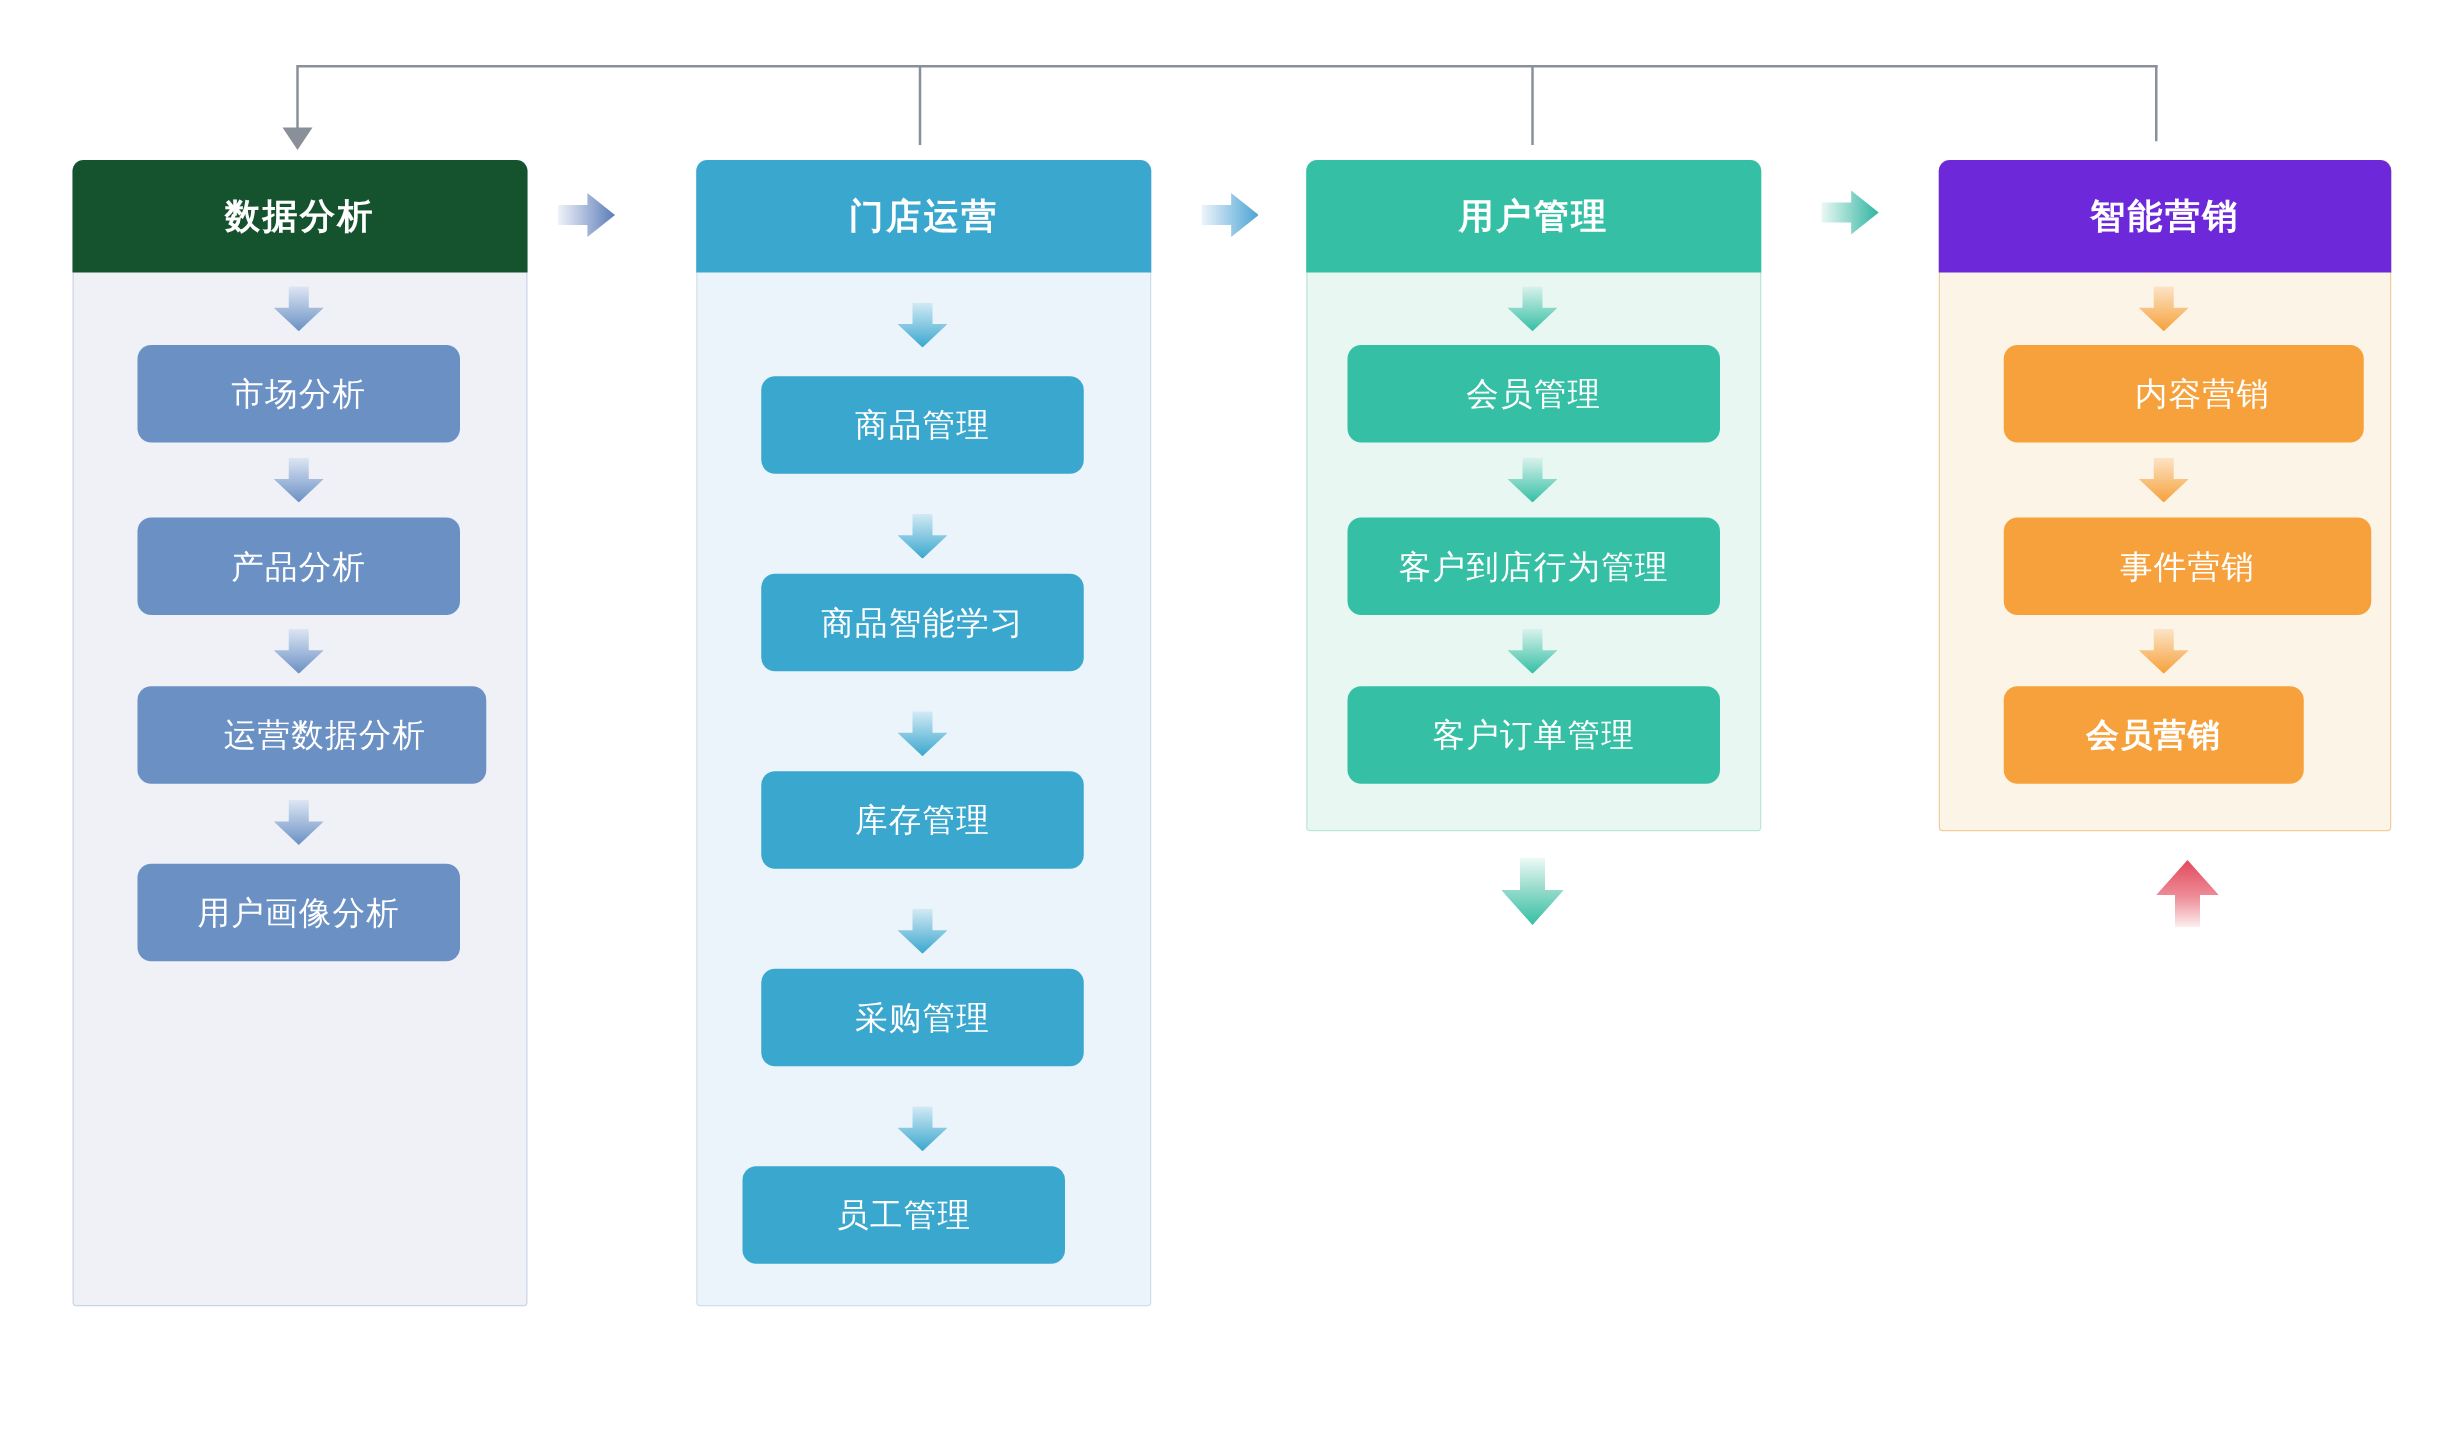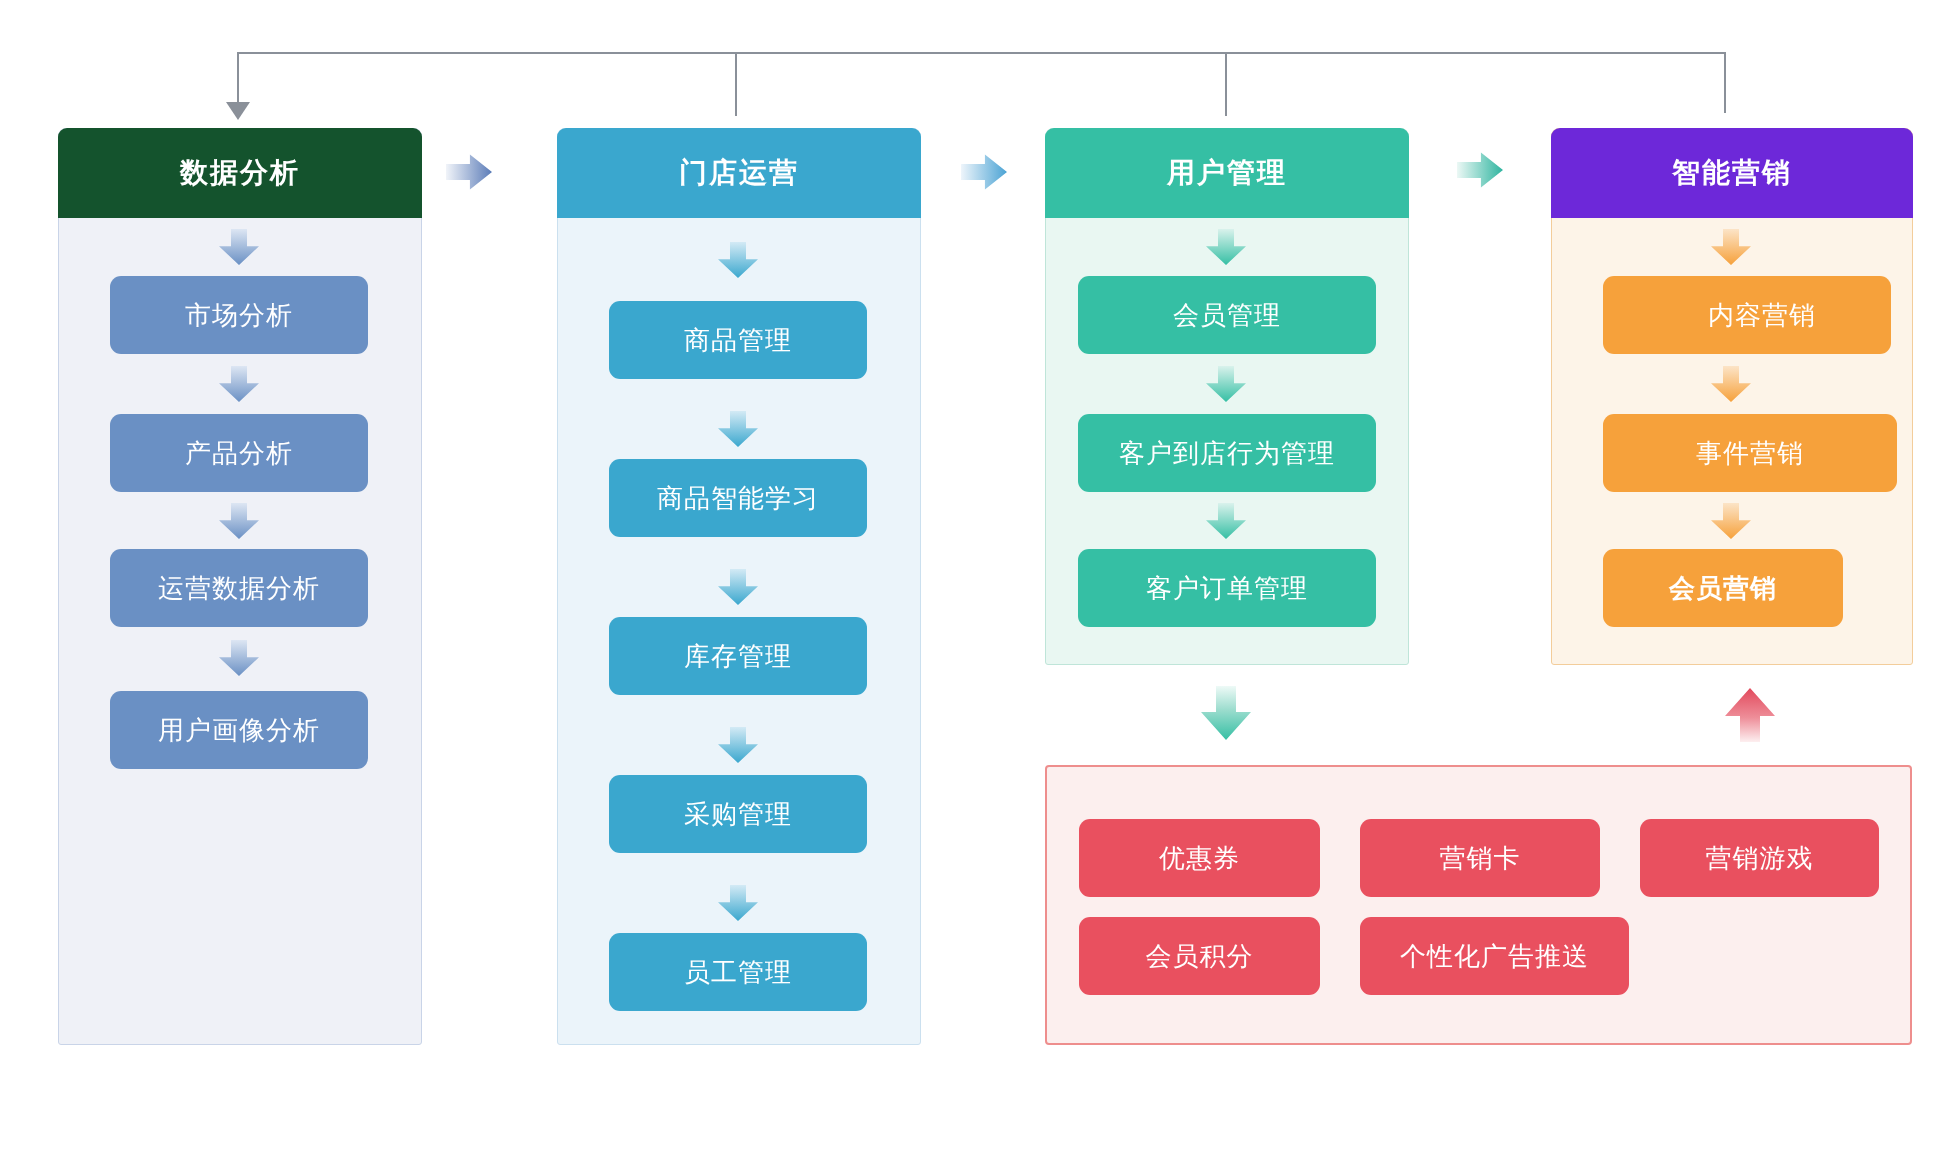--- a/index.html
+++ b/index.html
@@ -62,39 +62,39 @@
   <div class="cline" style="left:1225px;top:52px;width:2px;height:64px;"></div>
   <div class="cline" style="left:1724px;top:52px;width:2px;height:61px;"></div>
 
   <div class="col col-1" style="left:58px;top:128px;width:362px;height:915px;">
     <div class="col-header h-1" style="width:364px;">数据分析</div>
     <div class="darr d-1" style="left:160px;top:100px;"></div>
     <div class="node n-1" style="left:51px;top:147px;width:258px;">市场分析</div>
     <div class="darr d-1" style="left:160px;top:237px;"></div>
     <div class="node n-1" style="left:51px;top:285px;width:258px;">产品分析</div>
     <div class="darr d-1" style="left:160px;top:374px;"></div>
-    <div class="node n-1" style="left:51px;top:420px;width:258px;">运营数据分析</div>
+    <div class="node n-1" style="left:51px;top:420px;width:258px;padding-left:21px;">运营数据分析</div>
     <div class="darr d-1" style="left:160px;top:511px;"></div>
     <div class="node n-1" style="left:51px;top:562px;width:258px;">用户画像分析</div>
   </div>
 
   <div class="chev c-1" style="left:446px;top:150px;"></div>
 
   <div class="col col-2" style="left:557px;top:128px;width:362px;height:915px;">
     <div class="col-header h-2" style="width:364px;">门店运营</div>
     <div class="darr d-2" style="left:160px;top:113px;"></div>
     <div class="node n-2" style="left:51px;top:172px;width:258px;">商品管理</div>
     <div class="darr d-2" style="left:160px;top:282px;"></div>
     <div class="node n-2" style="left:51px;top:330px;width:258px;">商品智能学习</div>
     <div class="darr d-2" style="left:160px;top:440px;"></div>
     <div class="node n-2" style="left:51px;top:488px;width:258px;">库存管理</div>
     <div class="darr d-2" style="left:160px;top:598px;"></div>
     <div class="node n-2" style="left:51px;top:646px;width:258px;">采购管理</div>
     <div class="darr d-2" style="left:160px;top:756px;"></div>
-    <div class="node n-2" style="left:51px;top:804px;width:258px;">员工管理</div>
+    <div class="node n-2" style="left:36px;top:804px;width:258px;">员工管理</div>
   </div>
 
   <div class="chev c-2" style="left:961px;top:150px;"></div>
 
   <div class="col col-3" style="left:1045px;top:128px;width:362px;height:535px;">
     <div class="col-header h-3" style="width:364px;">用户管理</div>
     <div class="darr d-3" style="left:160px;top:100px;"></div>
     <div class="node n-3" style="left:32px;top:147px;width:298px;">会员管理</div>
     <div class="darr d-3" style="left:160px;top:237px;"></div>
     <div class="node n-3" style="left:32px;top:285px;width:298px;">客户到店行为管理</div>
@@ -110,21 +110,14 @@
     <div class="node n-4" style="left:51px;top:147px;width:258px;padding-left:30px;">内容营销</div>
     <div class="darr d-4" style="left:159px;top:237px;"></div>
     <div class="node n-4" style="left:51px;top:285px;width:294px;">事件营销</div>
     <div class="darr d-4" style="left:159px;top:374px;"></div>
     <div class="node n-4" style="left:51px;top:420px;width:240px;font-weight:bold;">会员营销</div>
   </div>
 
   <div class="darr-big" style="left:1201px;top:686px;"></div>
   <div class="uarr" style="left:1725px;top:688px;"></div>
 
-  <div class="red-panel" style="left:1045px;top:765px;width:863px;height:276px;">
-    <div class="node n-r" style="left:32px;top:52px;width:241px;">优惠券</div>
-    <div class="node n-r" style="left:313px;top:52px;width:240px;">营销卡</div>
-    <div class="node n-r" style="left:593px;top:52px;width:239px;">营销游戏</div>
-    <div class="node n-r" style="left:32px;top:150px;width:241px;">会员积分</div>
-    <div class="node n-r" style="left:313px;top:150px;width:269px;">个性化广告推送</div>
-  </div>
 
 </div>
 
 </body></html>

